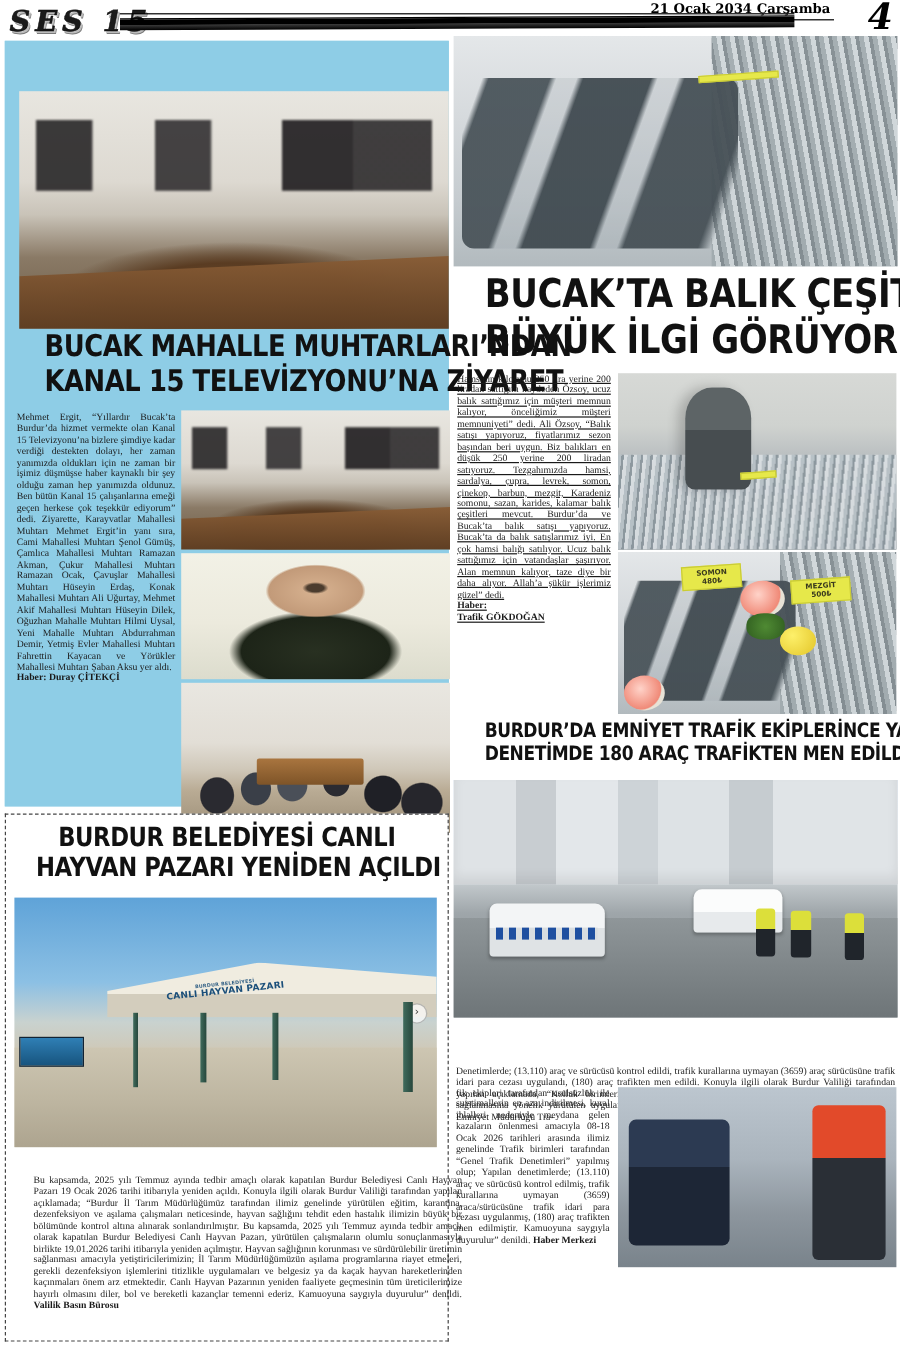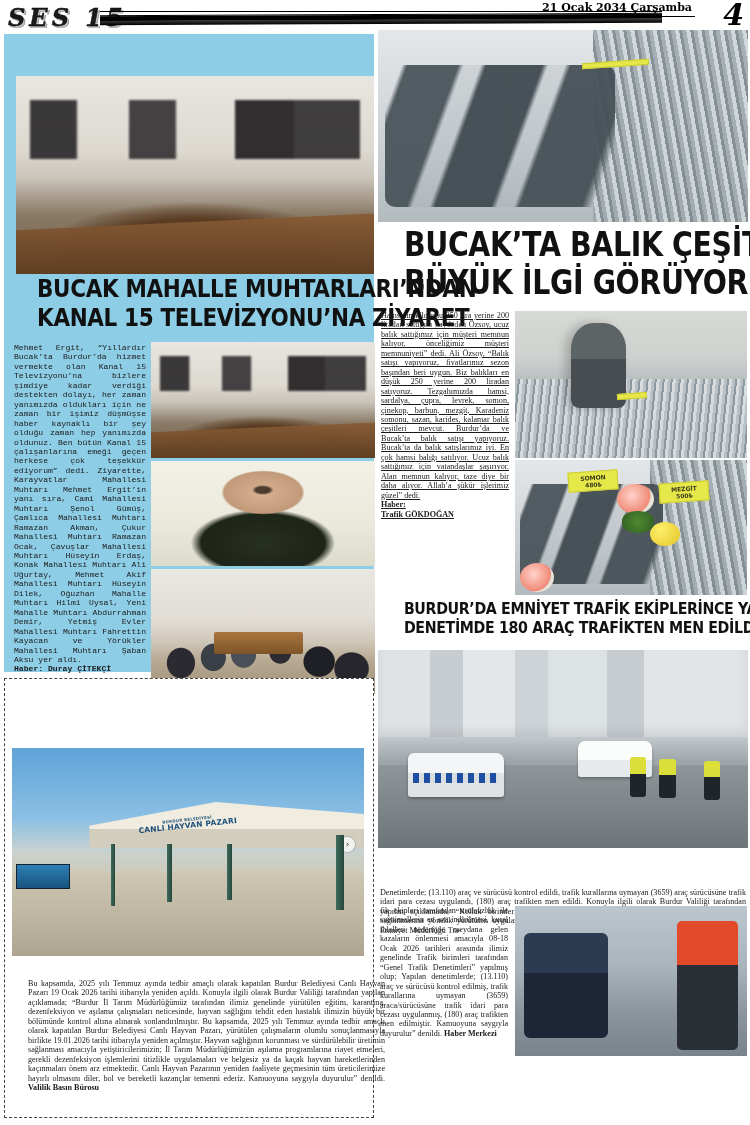--- a/index.html
+++ b/index.html
@@ -77,21 +77,21 @@
     position:absolute;left:4px;top:34px;width:370px;height:638px;
     background:#8ecde6;
     border:2px solid #8ecde6;
     box-sizing:border-box;
   }
   .a1-photo{left:10px;top:40px;width:358px;height:198px;}
   .a1-head{position:absolute;left:6px;top:240px;width:358px;height:62px;}
   .a1-head .l1{font-size:25px;}
   .a1-head .l2{font-size:25px;margin-top:3px;}
   .a1-col{
-    position:absolute;left:8px;top:307px;width:132px;height:350px;font-family:Liberation Mono, monospace;
+    position:absolute;left:8px;top:307px;width:132px;height:350px;
   }
   .a1-p2{left:145px;top:306px;width:224px;height:116px;}
   .a1-p3{left:145px;top:425px;width:224px;height:105px;}
   .a1-p4{left:145px;top:533px;width:224px;height:125px;}
 
   
   .a2{position:absolute;left:378px;top:30px;width:370px;height:565px;}
   .a2-photo{left:378px;top:30px;width:370px;height:192px;}
   .a2-head{position:absolute;left:378px;top:228px;width:370px;height:78px;}
   .a2-head .l1{font-size:33px;}
@@ -386,20 +386,24 @@
 
   <div class="a3-col body-txt">
     <span>fik ekipleri tarafından usulsüzlük ile suistimallerin en aza indirilmesi, kural ihlalleri nedeniyle meydana gelen kazaların önlenmesi amacıyla 08-18 Ocak 2026 tarihleri arasında ilimiz genelinde Trafik birimleri tarafından “Genel Trafik Denetimleri” yapılmış olup; Yapılan denetimlerde; (13.110) araç ve sürücüsü kontrol edilmiş, trafik kurallarına uymayan (3659) araca/sürücüsüne trafik idari para cezası uygulanmış, (180) araç trafikten men edilmiştir. Kamuoyuna saygıyla duyurulur” denildi.</span>
     <span class="byline">Haber Merkezi</span>
   </div>
 
   <div class="photo a3-p2 ph-street2"></div>
 
   <div class="a4"></div>
 
+  <div class="a4-head">
+    <div class="hl l1">BURDUR BELEDİYESİ CANLI</div>
+    <div class="hl l2">HAYVAN PAZARI YENİDEN AÇILDI</div>
+  </div>
 
   <div class="photo a4-photo ph-market">
     <div class="shed-sign">
       <div class="s1">BURDUR BELEDİYESİ</div>
       <div class="s2">CANLI HAYVAN PAZARI</div>
     </div>
     <div class="post" style="left:28%;top:46%;width:1.4%;height:30%;"></div>
     <div class="post" style="left:44%;top:46%;width:1.4%;height:28%;"></div>
     <div class="post" style="left:61%;top:46%;width:1.4%;height:27%;"></div>
     <div class="post" style="left:92%;top:42%;width:2.2%;height:36%;"></div>

